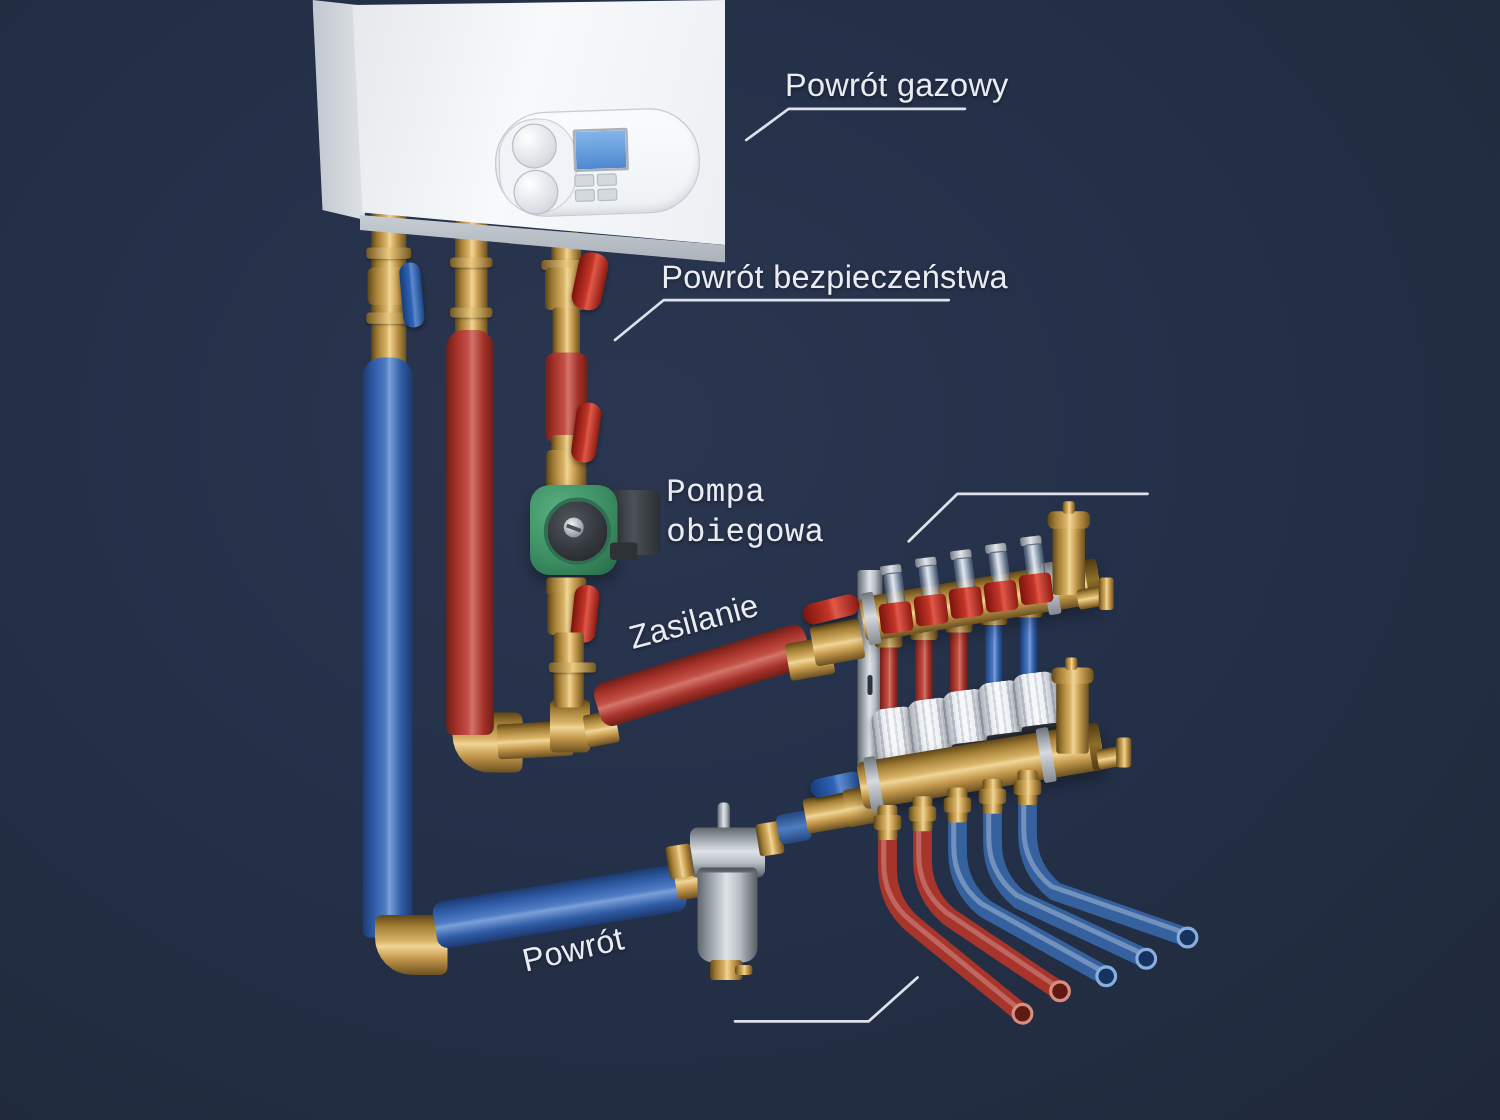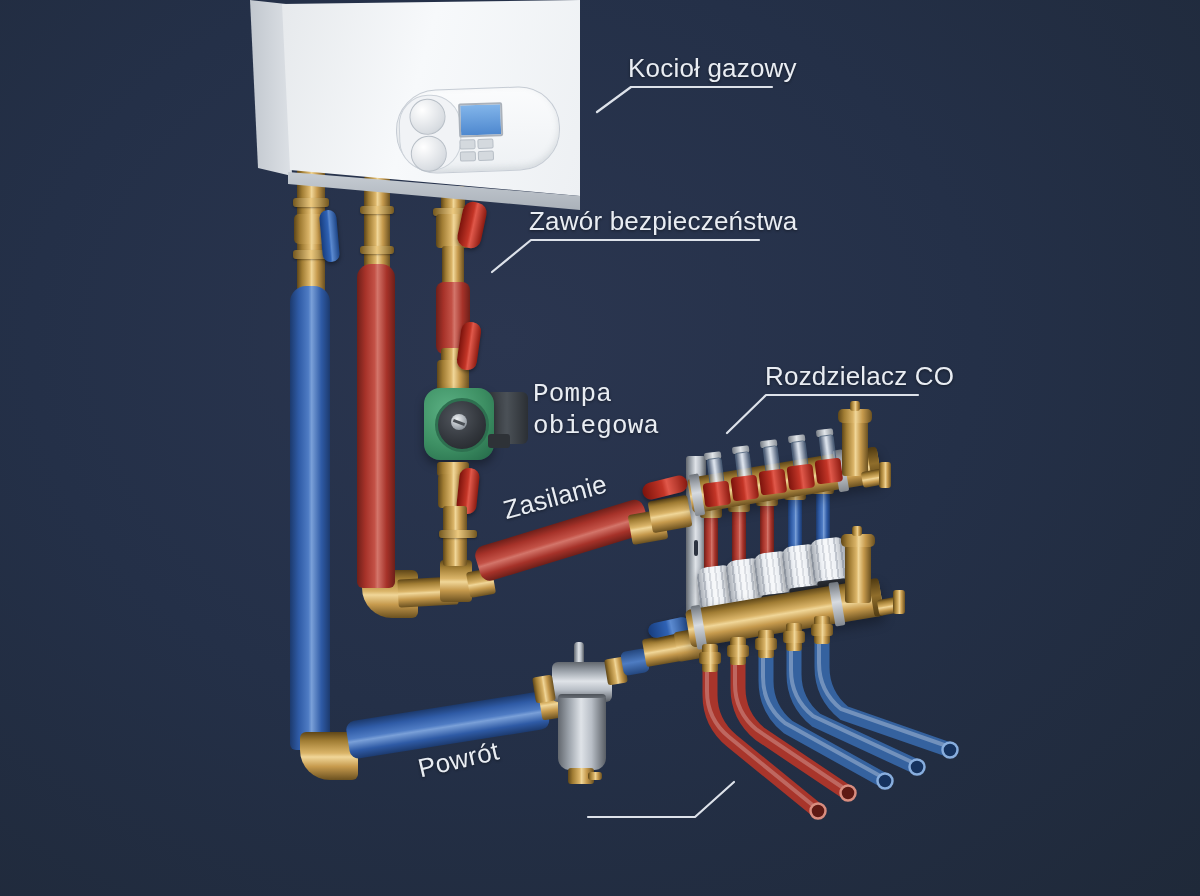--- a/index.html
+++ b/index.html
@@ -247,20 +247,19 @@
 
   <svg class="lines" width="1200" height="896" viewBox="0 0 1200 896">
     <g fill="none" stroke="#dde2ea" stroke-width="2.2" stroke-linejoin="round" stroke-linecap="round">
       <polyline points="597,112 631,87 772,87"></polyline>
       <polyline points="492,272 531,240 759,240"></polyline>
       <polyline points="727,433 766,395 918,395"></polyline>
       <polyline points="588,817 695,817 734,782"></polyline>
     </g>
   </svg>
 
-  <div class="lbl" style="left:628px;top:53px;">Kocioł gazowy</div>
-  <div class="lbl" style="left:529px;top:206px;">Zawór bezpieczeństwa</div>
+  <div class="lbl" style="left:628px;top:53px;">Powrót gazowy</div>
+  <div class="lbl" style="left:529px;top:206px;">Powrót bezpieczeństwa</div>
   <div class="lbl lbl-wrap" style="left:533px;top:379px;width:150px;">Pompa obiegowa</div>
-  <div class="lbl" style="left:765px;top:361px;">Rozdzielacz CO</div>
   <div class="lbl" style="left:500px;top:496px;transform:rotate(-15deg);transform-origin:left top;">Zasilanie</div>
   <div class="lbl" style="left:415px;top:754px;transform:rotate(-13deg);transform-origin:left top;">Powrót</div>
 
 </div>
 
 </body></html>

